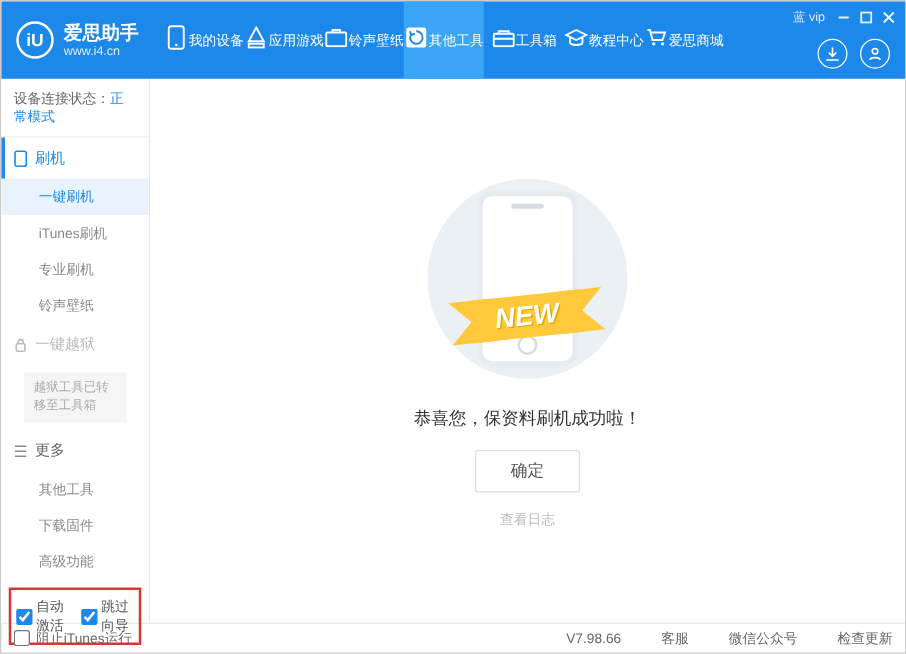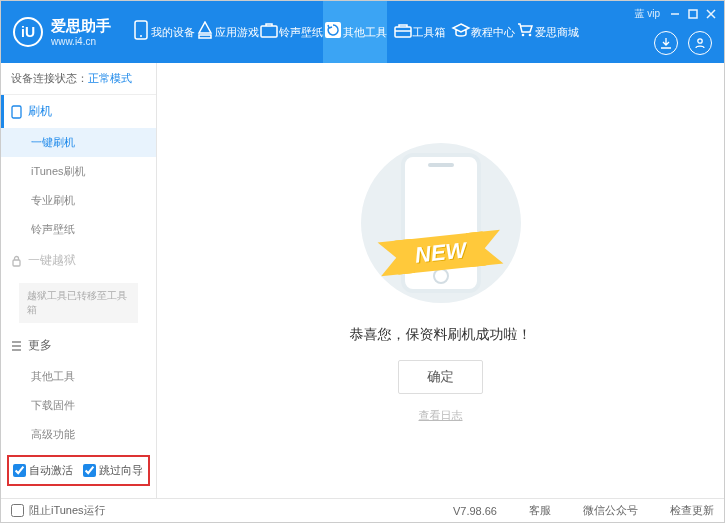--- a/index.html
+++ b/index.html
@@ -13,21 +13,21 @@
 .nav { display: flex; height: 100%; flex: 1; }
 .nav-item { width: 64px; display: flex; flex-direction: row; align-items: center; justify-content: center; cursor: pointer; font-size: 11px; }
 .nav-item.active { background: #3ba4f4; }
 .nav-icon { width: 20px; height: 20px; margin-bottom: 4px; display: flex; align-items: center; justify-content: center; }
 .header-right { position: absolute; right: 8px; top: 6px; display: flex; align-items: center; gap: 10px; font-size: 10px; }
 .win-controls { display: flex; gap: 8px; }
 .win-btn { width: 10px; height: 10px; cursor: pointer; opacity: 0.9; }
 .header-circles { position: absolute; right: 12px; bottom: 8px; display: flex; gap: 10px; }
 .circle-btn { width: 24px; height: 24px; border: 1.5px solid #fff; border-radius: 50%; display: flex; align-items: center; justify-content: center; cursor: pointer; }
 .body-area { display: flex; height: calc(100% - 62px - 24px); }
-.sidebar { width: 156px; border-right: 1px solid #e5e5e5; display: flex; flex-direction: column; background: #fff; }
+.sidebar { width: 119px; border-right: 1px solid #e5e5e5; display: flex; flex-direction: column; background: #fff; }
 .status-bar { padding: 8px 10px; border-bottom: 1px solid #eee; font-size: 11px; color: #666; }
 .status-bar .mode { color: #1c88ea; }
 .section-header { display: flex; align-items: center; padding: 8px 10px; color: #666; cursor: pointer; gap: 6px; }
 .section-header.active-hdr { color: #1c88ea; border-left: 3px solid #1c88ea; padding-left: 7px; }
 .sub-items { }
 .sub-item { padding: 7px 10px 7px 30px; color: #888; cursor: pointer; font-size: 11px; }
 .sub-item.active { background: #e8f3fd; color: #1c88ea; }
 .note-box { margin: 6px 18px; padding: 6px 8px; background: #f5f5f5; color: #aaa; font-size: 10px; line-height: 1.4; }
 .checkbox-row { border: 2px solid #d33; margin: 6px; padding: 6px 4px; display: flex; gap: 10px; font-size: 11px; color: #555; }
 .checkbox-row label { display: flex; align-items: center; gap: 3px; cursor: pointer; }
@@ -38,21 +38,21 @@
 .illust-circle { width: 160px; height: 160px; background: #eaf0f3; border-radius: 50%; position: absolute; }
 .illust-phone { position: relative; width: 80px; height: 140px; background: #fff; border: 4px solid #e4ecf0; border-radius: 12px; z-index: 2; }
 .illust-phone::before { content: ""; position: absolute; top: 6px; left: 50%; transform: translateX(-50%); width: 26px; height: 4px; background: #d3dde3; border-radius: 2px; }
 .illust-phone::after { content: ""; position: absolute; bottom: 5px; left: 50%; transform: translateX(-50%); width: 12px; height: 12px; border: 2px solid #d3dde3; border-radius: 50%; }
 .illust-ribbon { position: absolute; z-index: 3; background: #ffc93b; color: #fff; font-weight: bold; font-style: italic; font-size: 22px; padding: 4px 18px; transform: rotate(-6deg); bottom: 38px; text-shadow: 1px 1px 0 #e0a800; }
 .illust-ribbon::before, .illust-ribbon::after { content: ""; position: absolute; top: 0; width: 0; height: 0; border: 17px solid #ffc93b; }
 .illust-ribbon::before { left: -18px; border-left-color: transparent; }
 .illust-ribbon::after { right: -18px; border-right-color: transparent; }
 .success-msg { margin-top: 18px; font-size: 14px; color: #333; }
 .confirm-btn { margin-top: 16px; padding: 7px 28px; border: 1px solid #ddd; background: #fff; color: #555; cursor: pointer; border-radius: 2px; }
-.log-link { margin-top: 14px; font-size: 11px; color: #bbb; cursor: pointer; text-decoration: underline; }
+.log-link { margin-top: 14px; font-size: 11px; color: #bbb; cursor: pointer; }
 .footer { height: 24px; border-top: 1px solid #e5e5e5; display: flex; align-items: center; font-size: 11px; color: #666; padding: 0 10px; }
 .footer-left { display: flex; align-items: center; gap: 5px; }
 .footer-right { margin-left: auto; display: flex; gap: 32px; align-items: center; }
 .footer-right span { cursor: pointer; }
 svg { display: block; }
 </style>
 </head>
 <body>
 
 <div class="header">

